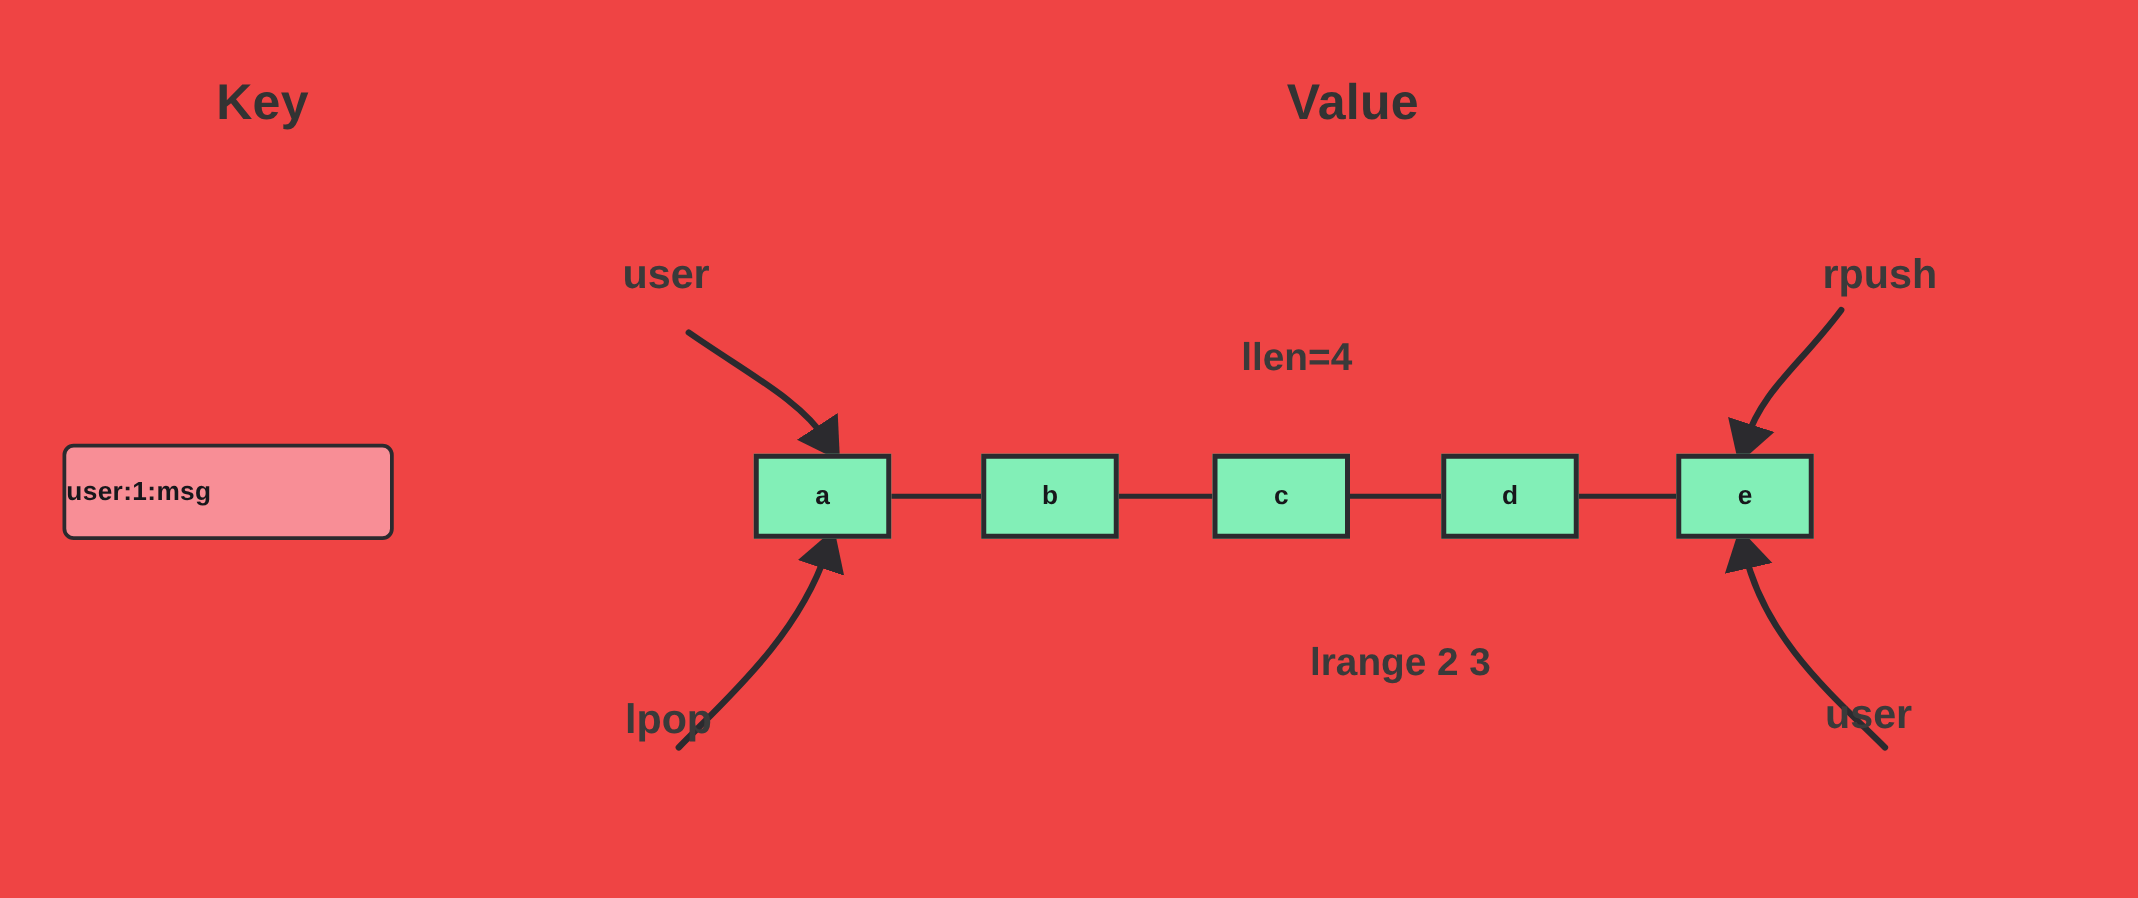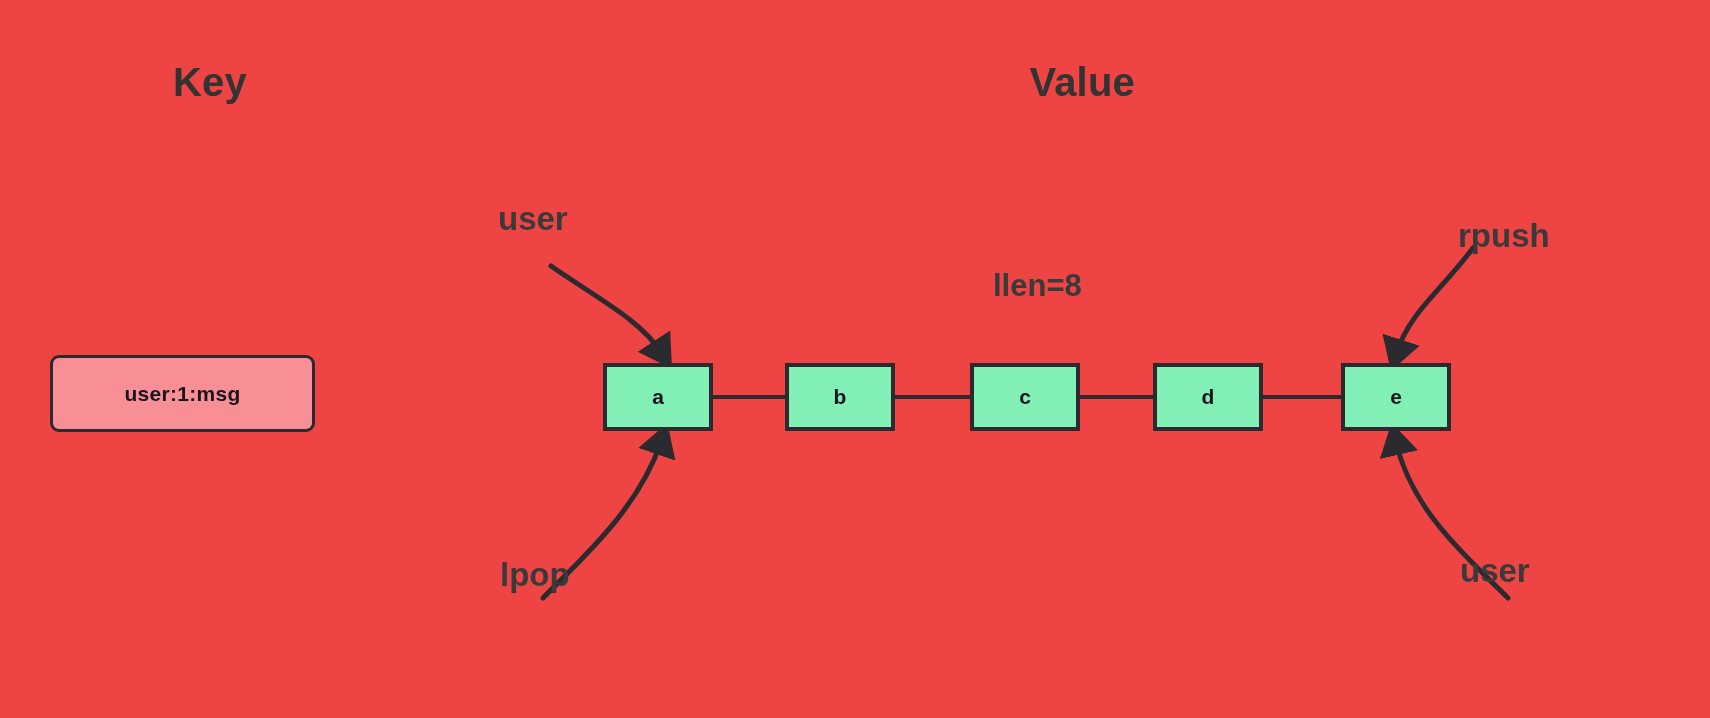--- a/index.html
+++ b/index.html
@@ -39,39 +39,39 @@
     text-align: right;
   }
   .op-label {
     position: absolute;
     font-weight: bold;
     color: #3a3a3a;
     font-size: 33px;
     white-space: nowrap;
   }
   #label-lpush { left: 498px; top: 200px; }
-  #label-rpush { left: 1458px; top: 217px; }
+  #label-rpush { left: 1458px; top: 200px; }
   #label-lpop  { left: 500px; top: 556px; }
   #label-rpop  { left: 1460px; top: 552px; }
   #label-llen  { left: 993px; top: 268px; font-size: 31px; }
   #label-lrange{ left: 1048px; top: 512px; font-size: 31px; }
 
   .key-box {
     position: absolute;
     left: 50px;
     top: 355px;
     width: 265px;
     height: 77px;
     box-sizing: border-box;
     background: #F88E96;
     border: 3px solid #2b2a2e;
     border-radius: 9px;
     display: flex;
     align-items: center;
-    justify-content: center;
+    justify-content: flex-start;
     font-weight: bold;
     font-size: 21px;
     color: #17171b;
     letter-spacing: 0.3px;
   }
 
   .node-box {
     position: absolute;
     top: 363px;
     width: 110px;
@@ -149,15 +149,16 @@
     <span>d</span>
   </div>
   <div class="node-box" id="node-e">
     <span>e</span>
   </div>
 
   <div class="op-label" id="label-lpush">user</div>
   <div class="op-label" id="label-rpush">rpush</div>
   <div class="op-label" id="label-lpop">lpop</div>
   <div class="op-label" id="label-rpop">user</div>
-  <div class="op-label" id="label-llen">llen=8</div>
+  <div class="op-label" id="label-llen">llen=4</div>
+  <div class="op-label" id="label-lrange">lrange 2 3</div>
 
 </div>
 
 </body></html>

